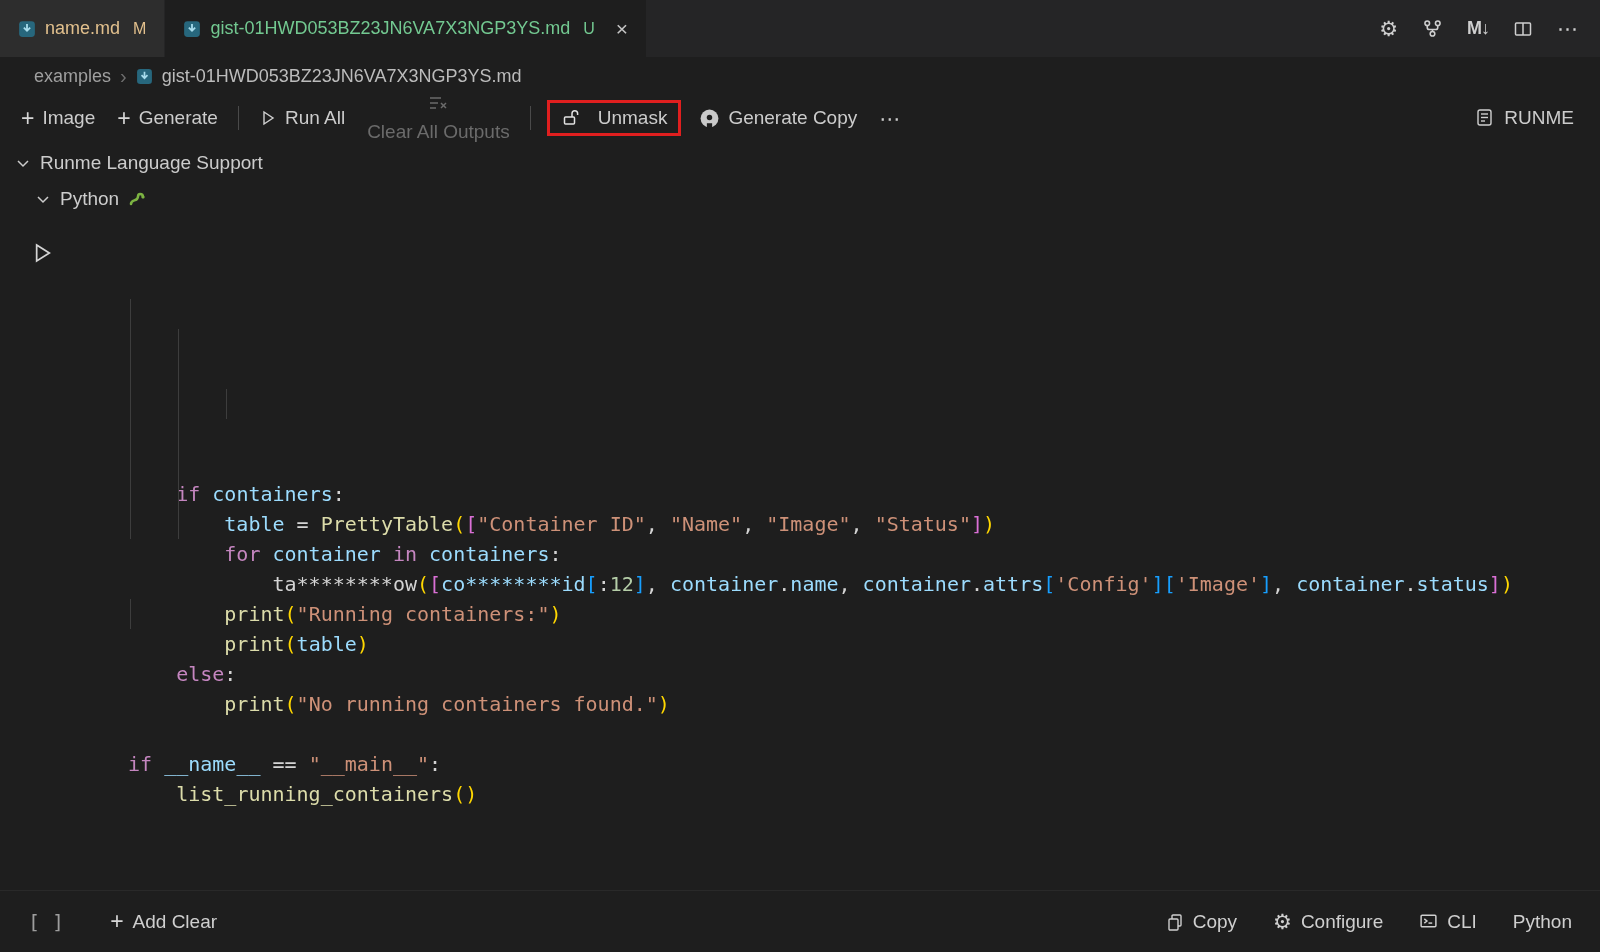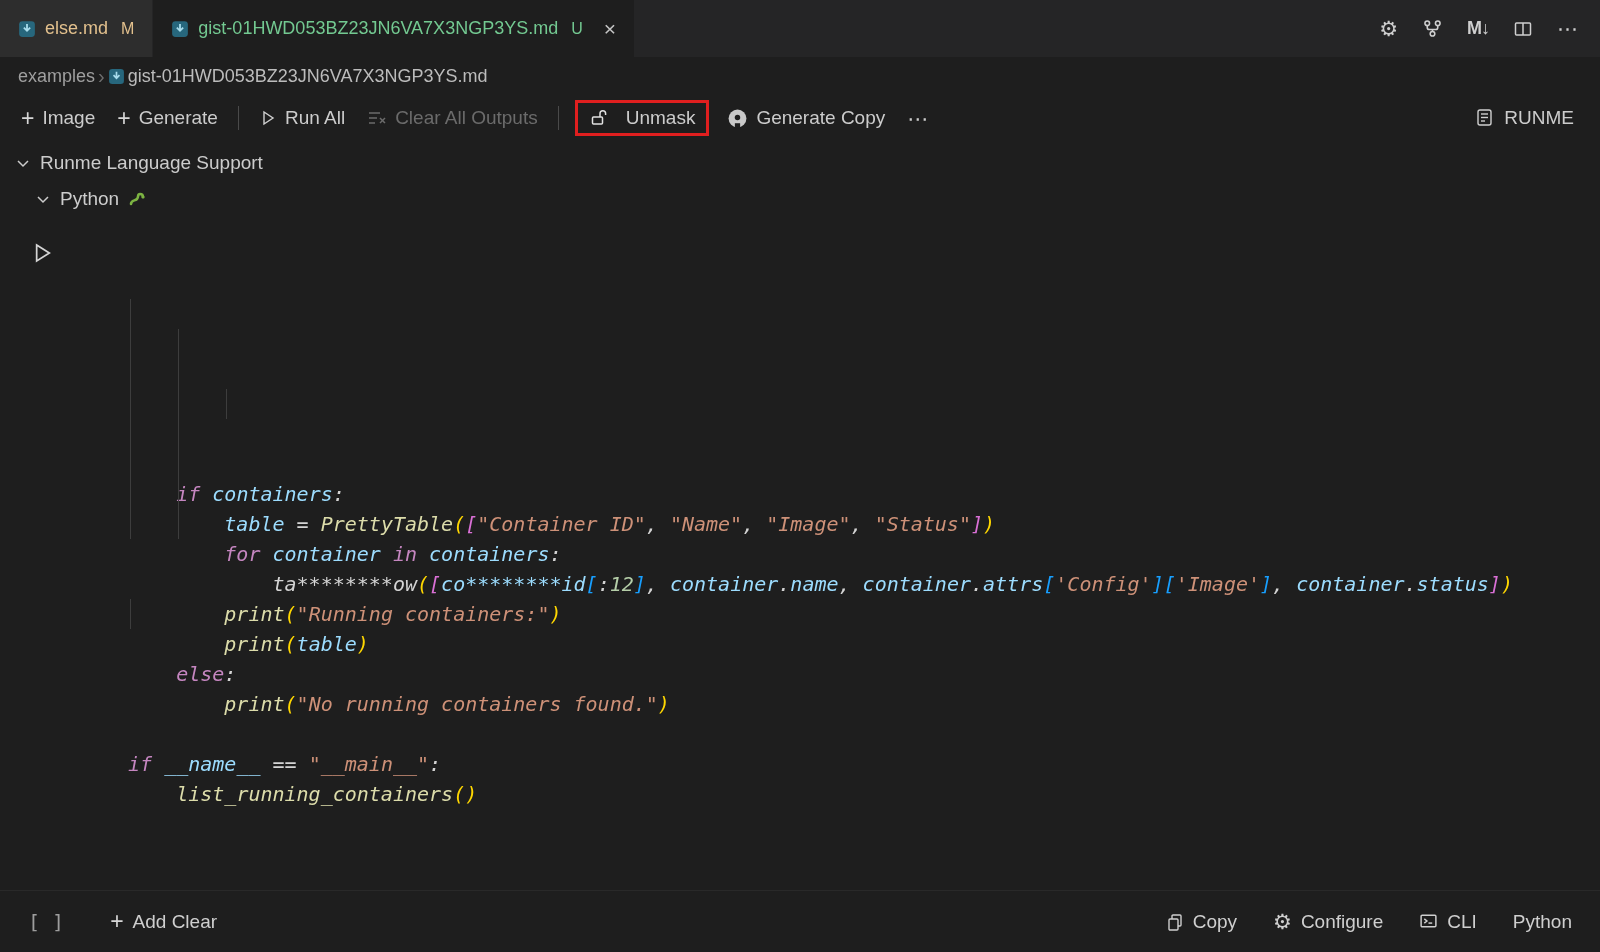--- a/index.html
+++ b/index.html
@@ -15,47 +15,47 @@
   .tab { display:flex; align-items:center; gap:9px; padding:0 18px; font-size:18px; cursor:pointer; }
   .tab.inactive { background:var(--tab-inactive); color:var(--modified); border-right:1px solid #252526; }
   .tab.active   { background:var(--tab-active);   color:var(--untracked); }
   .tab-badge { margin-left:4px; font-size:16px; }
   .tab-close { color:#c5c5c5; font-size:21px; margin-left:12px; line-height:1; }
   .tabbar-actions { margin-left:auto; display:flex; align-items:center; gap:24px; padding:0 22px; color:#cfcfcf; }
   .glyph-icon { font-size:21px; line-height:1; }
   .mdown { font-size:18px; font-weight:bold; letter-spacing:-1px; }
 
   
-  .breadcrumb { height:38px; display:flex; align-items:center; gap:3px; padding:0 18px; font-size:18px; color:#9f9f9f;text-align:center; }
+  .breadcrumb { height:38px; display:flex; align-items:center; gap:9px; padding:0 34px; font-size:18px; color:#9f9f9f;text-align:center; }
   .breadcrumb .sep { color:#6e6e6e; font-size:20px; }
   .breadcrumb .file { color:#bcbcbc; }
 
   
   .toolbar { height:46px; display:flex; align-items:center; padding:0 10px; font-size:19px; color:var(--fg); }
   .tb-item { display:flex; align-items:center; gap:8px; padding:0 11px; cursor:pointer; white-space:nowrap; }
   .tb-plus { font-size:23px; font-weight:400; line-height:1; color:#d7d7d7; }
   .tb-sep { width:1px; height:24px; background:#4a4a4a; margin:0 9px; }
-  .tb-item.disabled { color:var(--disabled); }
+  .tb-item.disabled { color:var(--disabled);flex-direction:column; }
   .highlight { border:3px solid var(--highlight); padding:4px 11px; margin:0 7px; display:flex; align-items:center; gap:17px; cursor:pointer; }
   .toolbar-right { margin-left:auto; display:flex; align-items:center; gap:9px; padding-right:16px; cursor:pointer; }
 
   
   .sections { padding:4px 7px 6px 0; }
   .section-row { height:36px; display:flex; align-items:center; gap:8px; font-size:19px; color:var(--fg); cursor:pointer; }
 
   
   .cell { position:relative; height:640px; }
   .run-button { position:absolute; left:30px; top:18px; cursor:pointer; }
   .editor {
     margin-left:128px; width:1472px; padding-top:16px;
     font-family:"DejaVu Sans Mono", monospace; font-size:20px; line-height:30px;
     white-space:pre; overflow:hidden; position:relative;
   }
   .code-wrap { position:relative; }
-  .line { height:30px;font-style:italic; }
+  .line { height:30px; }
   .guide { position:absolute; width:1px; background:var(--guide); }
 
   .tok-p  { color:var(--plain); }
   .tok-k  { color:var(--keyword); }
   .tok-v  { color:var(--variable); }
   .tok-f  { color:var(--function); }
   .tok-s  { color:var(--string); }
   .tok-n  { color:var(--number); }
   .tok-b1 { color:var(--bracket1); }
   .tok-b2 { color:var(--bracket2); }
@@ -78,21 +78,21 @@
 <body>
 
 <div class="tabbar">
   <div class="tab inactive">
     <span>
       <svg width="18" height="18" viewBox="0 0 16 16">
           <rect x="1" y="1" width="14" height="14" rx="3" fill="#27677d"></rect>
           <path d="M8 3.5 v5.5 M5.2 6.8 L8 9.6 L10.8 6.8" stroke="#a8dcec" stroke-width="1.6" fill="none"></path>
         </svg>
     </span>
-    <span>else.md</span>
+    <span>name.md</span>
     <span class="tab-badge">M</span>
   </div>
   <div class="tab active">
     <span>
       <svg width="18" height="18" viewBox="0 0 16 16">
           <rect x="1" y="1" width="14" height="14" rx="3" fill="#27677d"></rect>
           <path d="M8 3.5 v5.5 M5.2 6.8 L8 9.6 L10.8 6.8" stroke="#a8dcec" stroke-width="1.6" fill="none"></path>
         </svg>
     </span>
     <span>gist-01HWD053BZ23JN6VA7X3NGP3YS.md</span>

